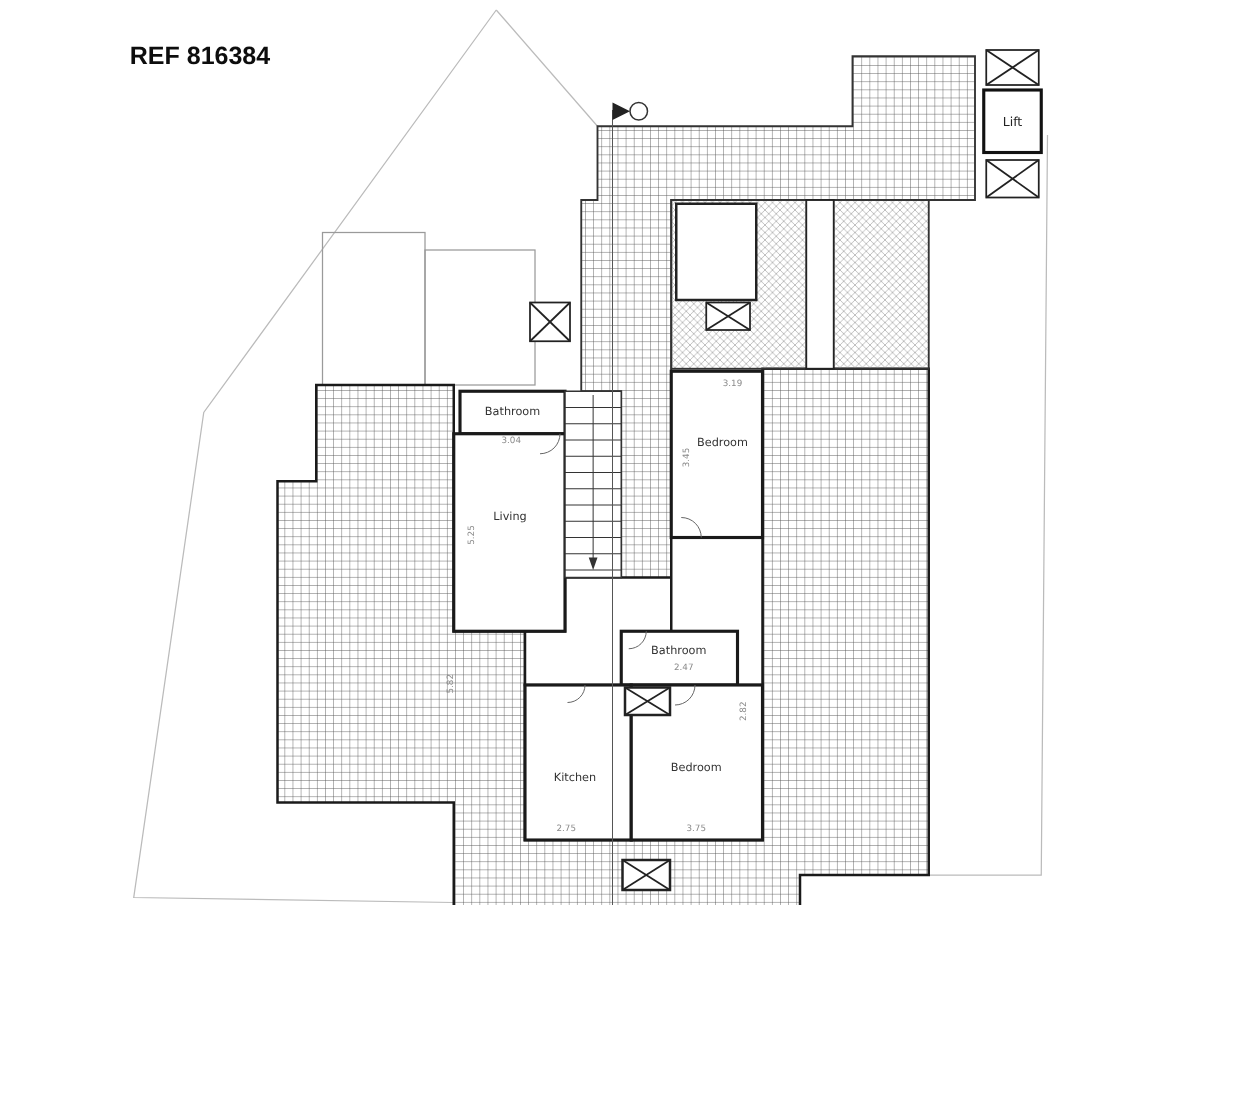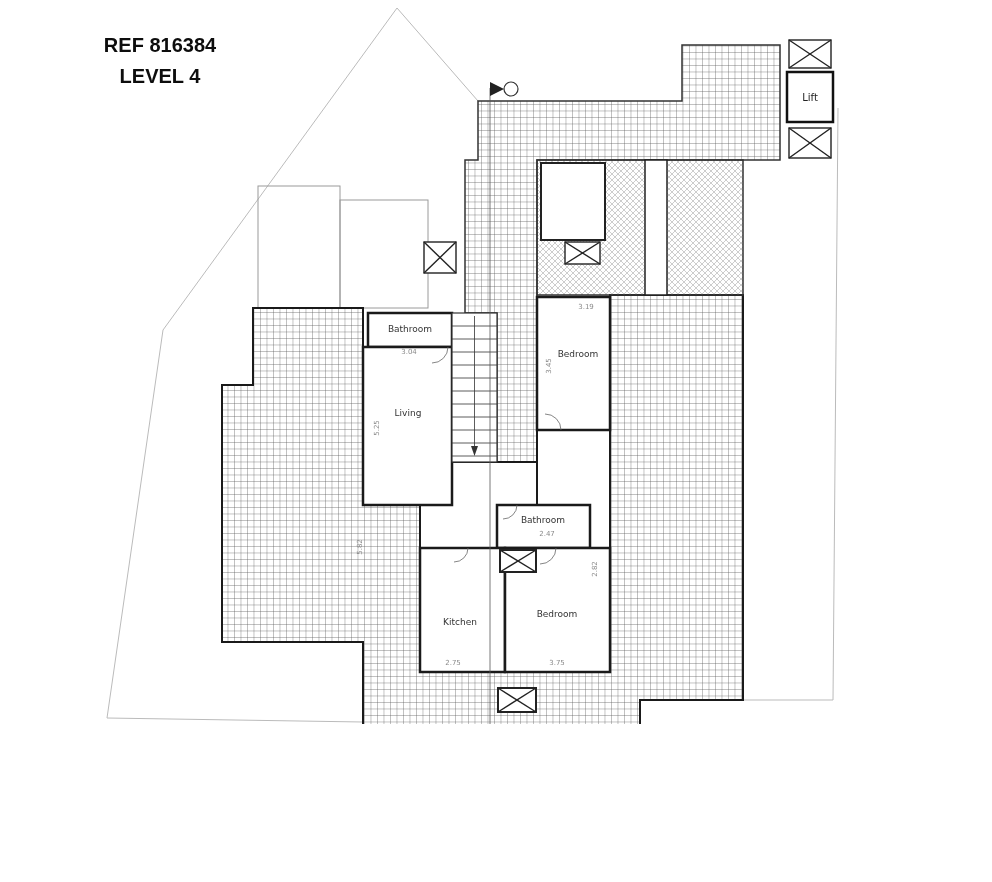--- a/index.html
+++ b/index.html
@@ -13,21 +13,20 @@
   .dim-label{font-family:"DejaVu Sans",sans-serif;font-size:7px;fill:#8a8a8a;}
   .lift-label{font-family:"DejaVu Sans",sans-serif;font-size:10px;fill:#222;}
 </style>
 </head>
 <body>
 
 <div class="canvas">
 
   <div class="title-block">
     <div>REF 816384</div>
-    <div>LEVEL 4</div>
   </div>
 
   <svg class="plan-svg" width="992" height="882" viewBox="0 0 992 882">
     <defs>
       <pattern id="pGrid" width="6.5" height="6.5" patternUnits="userSpaceOnUse">
         <path d="M6.5 0H0V6.5" stroke="#555" stroke-width="0.7" fill="none"></path>
       </pattern>
       <pattern id="pDiag" width="6" height="6" patternUnits="userSpaceOnUse">
         <path d="M0 6L6 0M0 0L6 6" stroke="#9a9a9a" stroke-width="0.5" fill="none"></path>
       </pattern>

